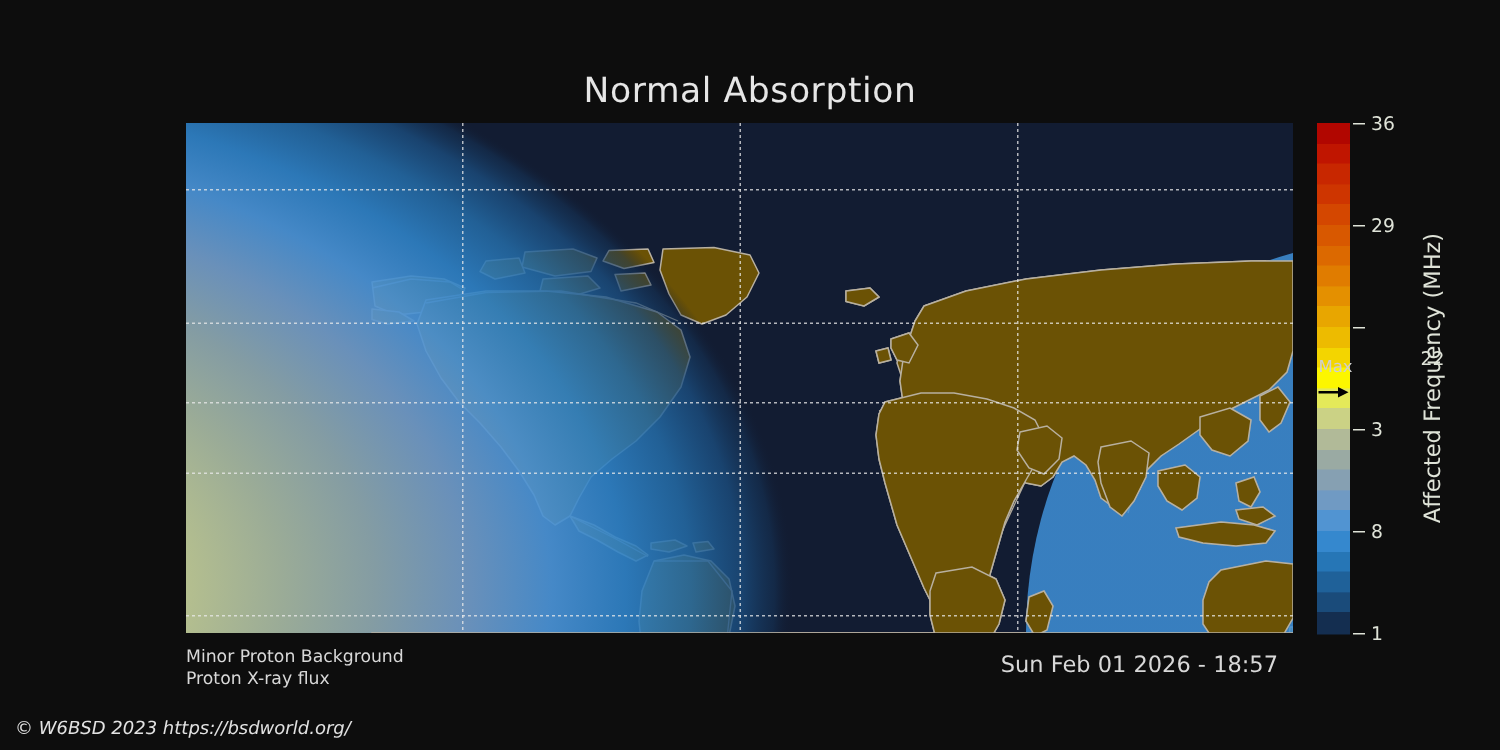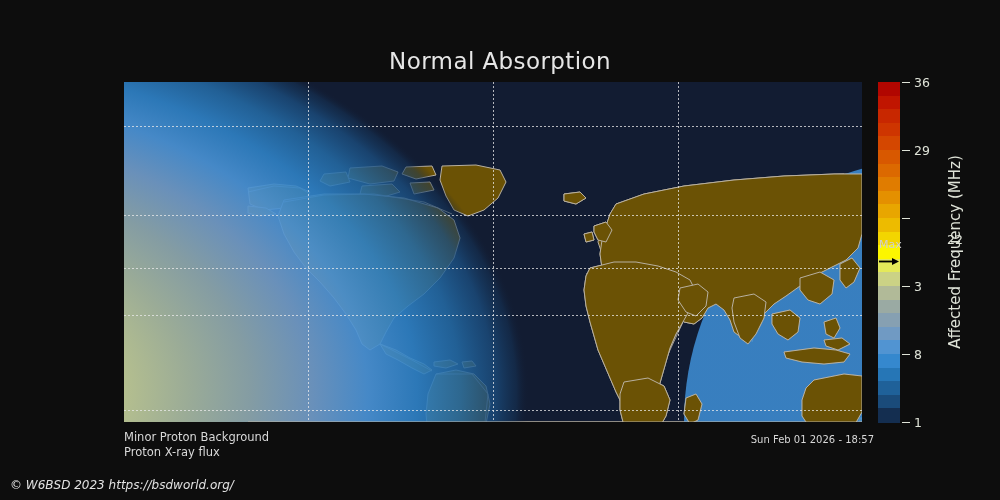--- a/index.html
+++ b/index.html
@@ -129,21 +129,21 @@
   }
 
   
   .note {
     position: absolute;
     font-size: 11.5px;
     color: #d8d8d8;
   }
   #note-proton { left: 124px; top: 430px; }
   #note-xray   { left: 124px; top: 445px; }
-  #timestamp   { position:absolute; right: 126px; top: 434px; font-size: 10px; color:#d8d8d8; }
+  #timestamp   { position:absolute; right: 148px; top: 434px; font-size: 15px; color:#d8d8d8; }
   #copyright {
     position: absolute;
     left: 10px;
     top: 478px;
     font-size: 12px;
     font-style: italic;
     color: #e2e2e2;
   }
 </style>
 </head>

